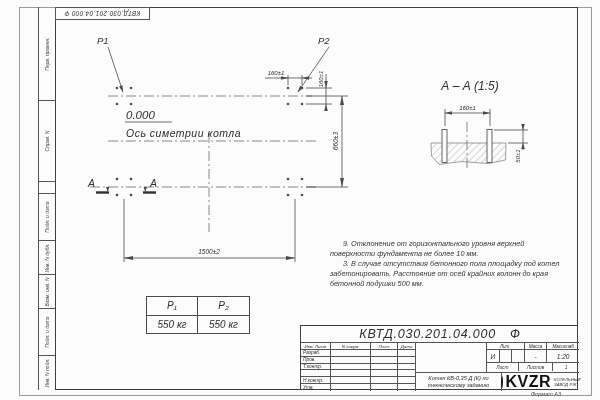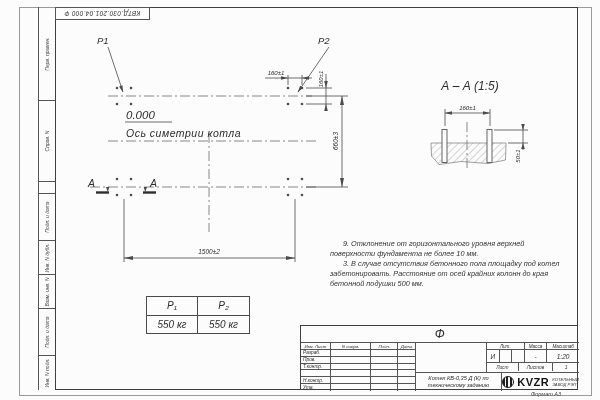--- a/index.html
+++ b/index.html
@@ -74,21 +74,21 @@
   .tb-right .vals { display:flex; height:13px; border-bottom:1px solid #555; }
   .tb-right .vals div { border-right:1px solid #555; display:flex; align-items:center; justify-content:center;
     font-size:6.5px; font-style:italic; }
   .tb-right .lrow { display:flex; height:8px; }
   .tb-right .lrow div { border-right:1px solid #555; font-size:4.8px; font-style:italic;
     display:flex; align-items:center; justify-content:center; }
   .tb-logo { left:200px; top:46px; width:78px; height:19px; border-left:1px solid #555; border-top:1px solid #555;
     display:flex; align-items:center; justify-content:center; gap:3px; }
   .emblem { width:12px; height:12px; border-radius:50%; border:1px solid #1d1d1d;
     background: repeating-linear-gradient(90deg,#1d1d1d 0 1.8px,#fcfcfc 1.8px 3.4px); }
-  .kvzr { font-size:11px; font-weight:bold; letter-spacing:.5px; color:#111; }
+  .kvzr { font-size:16px; font-weight:bold; letter-spacing:.5px; color:#111; }
   .kvzr-cap { font-size:4.2px; line-height:1.25; color:#333; font-style:italic; }
   .format { left:510px; top:390.5px; width:72px; text-align:center; font-size:5.5px; font-style:italic; color:#444; }
 </style>
 </head>
 <body>
 
 <div class="abs sheet-outer"></div>
 <div class="abs frame"></div>
 
 <div class="abs strip">
@@ -234,20 +234,21 @@
     <div class="cell">P₂</div>
   </div>
   <div class="row">
     <div class="cell">550 кг</div>
     <div class="cell">550 кг</div>
   </div>
 </div>
 
 <div class="abs tb">
   <div class="tb-desig">
+    <span>КВТД.030.201.04.000</span>
     <span>Ф</span>
   </div>
 
   <div class="cell tb-left">
     <div class="hrow">
       <div class="hcell w30">Изм. Лист</div>
       <div class="hcell w41">N докум.</div>
       <div class="hcell w27">Подп.</div>
       <div class="hcell w17">Дата</div>
     </div>

